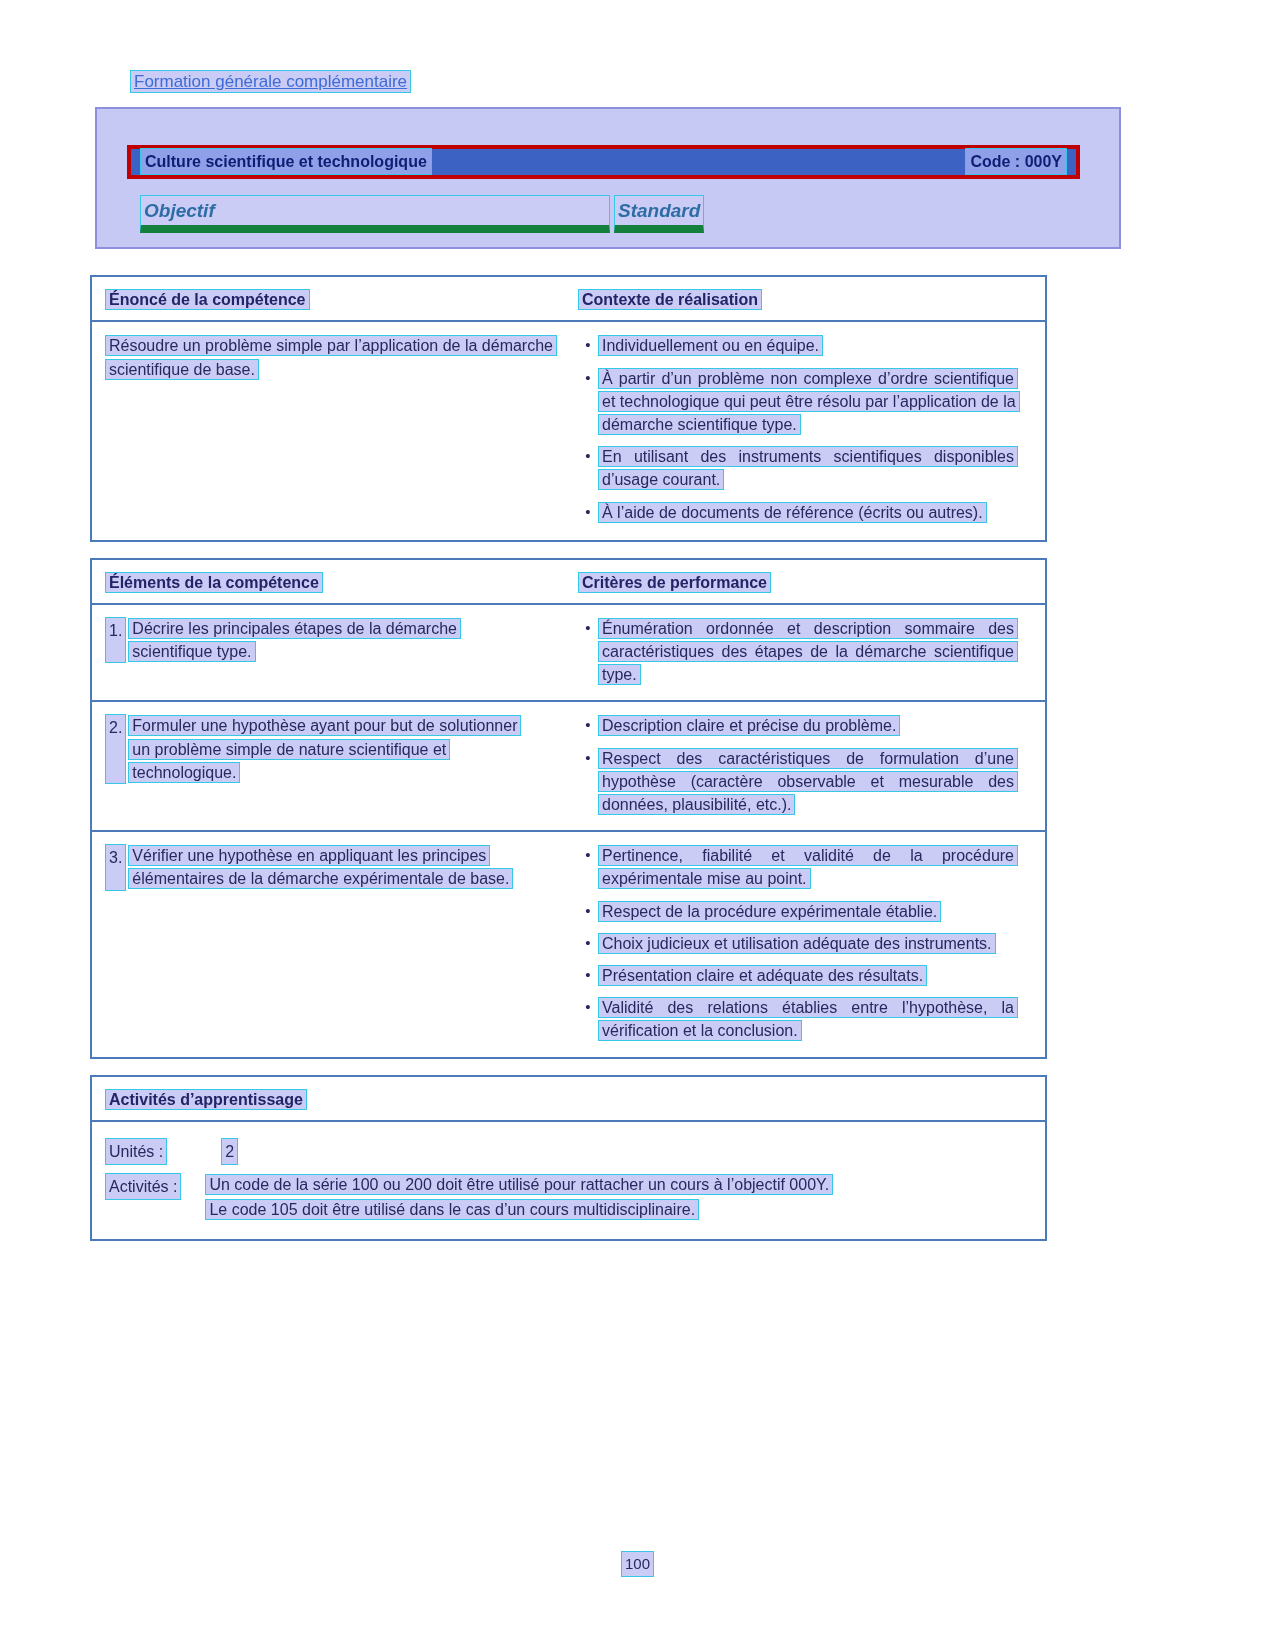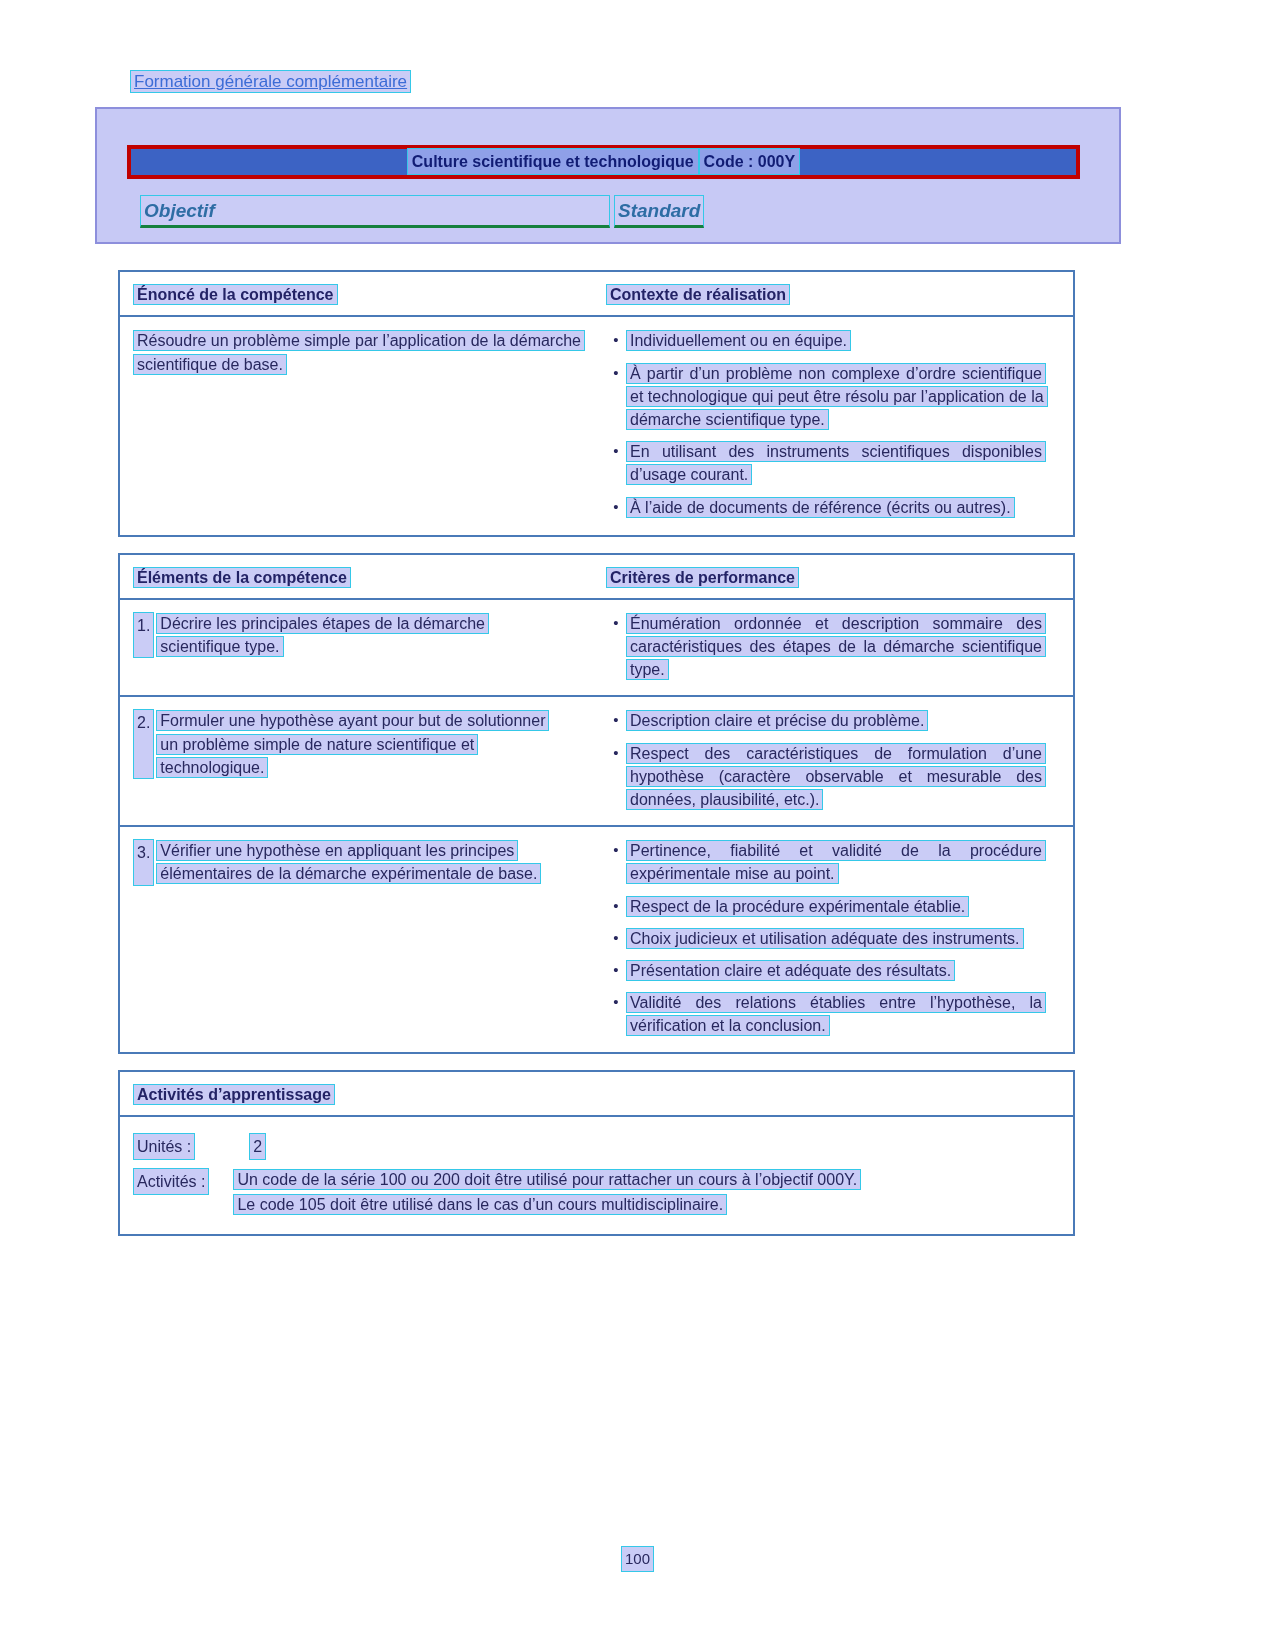--- a/index.html
+++ b/index.html
@@ -15,38 +15,38 @@
   }
   .top-wrap{padding:70px 0 0 130px;}
   .top-link{color:#3c6cd6;text-decoration:underline;font-size:17px;}
 
   .panel{
     margin:12px 0 0 95px;width:1026px;box-sizing:border-box;
     background:#c7c9f5;border:2px solid #8d8fdc;
     padding:36px 39px 14px 30px;
   }
   .banner{
-    display:flex;justify-content:center;align-items:center;
+    display:flex;justify-content:space-between;align-items:center;
     background:#3c63c4;border:4px solid #c00000;box-sizing:border-box;
     height:34px;padding:0 9px;
   }
   .hl-b{
     background:#8fa0e8;border:1px solid #35c8e8;padding:1px 4px;
     color:#111c74;font-weight:bold;
   }
   .headings{display:flex;margin-top:16px;padding-left:13px;align-items:flex-end;}
   .head-chip{
     font-weight:bold;font-style:italic;font-size:19px;color:#2e6da4;
-    display:inline-block;border-bottom:3px solid #15803d;
+    display:inline-block;border-bottom:8px solid #15803d;
   }
   .obj{width:462px;}
   .std{margin-left:4px;}
 
   .tbl{
-    margin-left:118px;width:957px;box-sizing:border-box;
+    margin-left:90px;width:957px;box-sizing:border-box;
     border:2px solid #4a7ab8;background:#ffffff;
   }
   .tbl1{margin-top:26px;}
   .tbl2{margin-top:16px;}
   .tbl3{margin-top:16px;}
   .tbl-head{display:flex;border-bottom:2px solid #4a7ab8;padding:11px 0 9px;}
   .tbl-head .cl,.tbl-head .cr{font-weight:bold;color:#232366;}
   .cl{width:478px;box-sizing:border-box;padding-left:13px;flex:none;}
   .cr{flex:1;box-sizing:border-box;padding-left:8px;padding-right:14px;}
   .tbl-body{display:flex;padding:12px 0 16px;}

